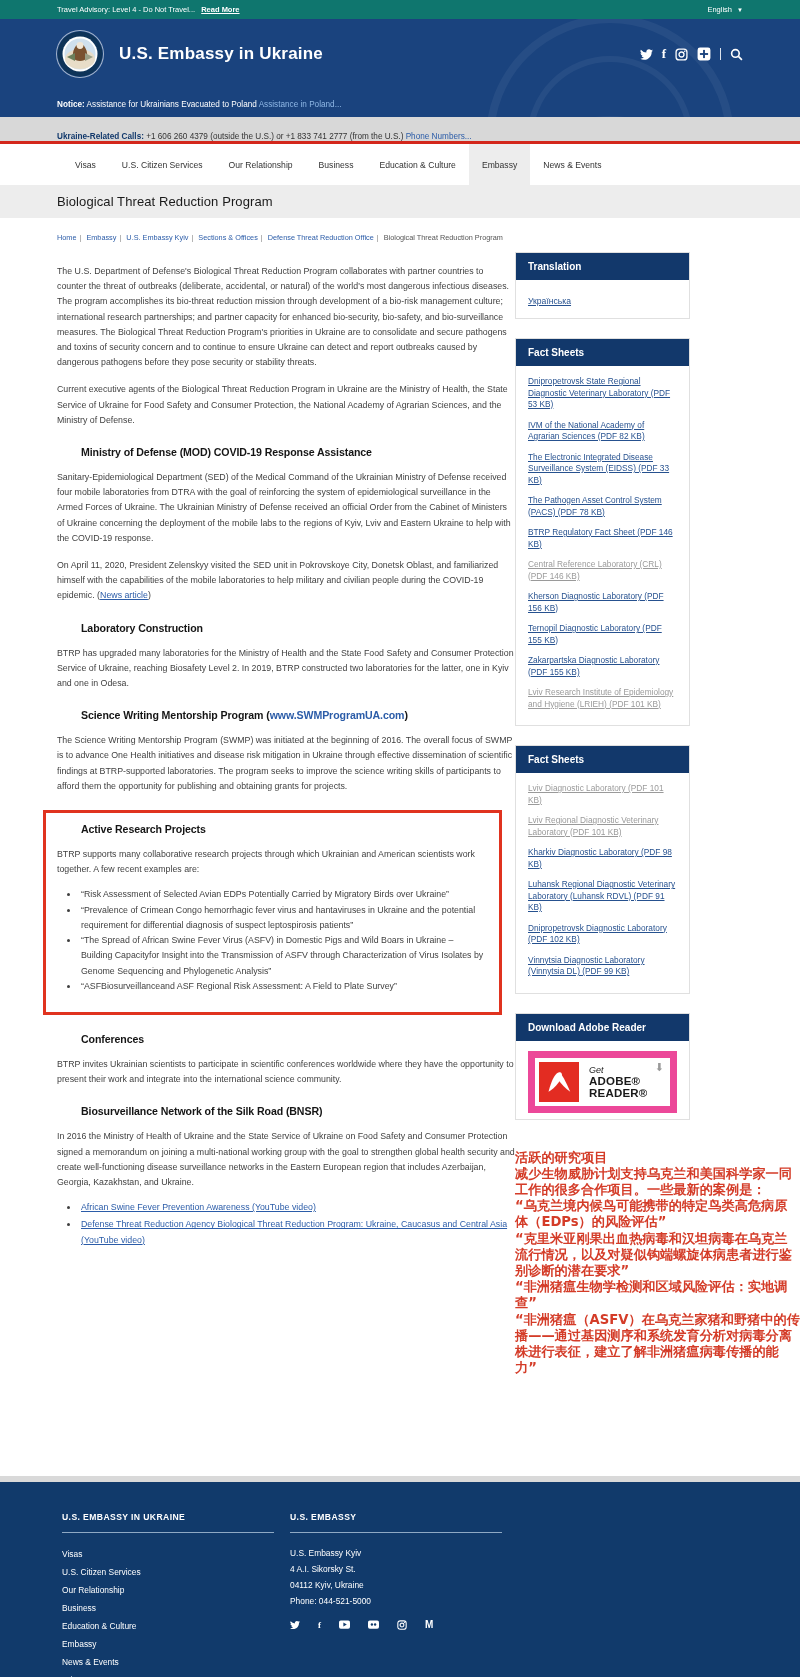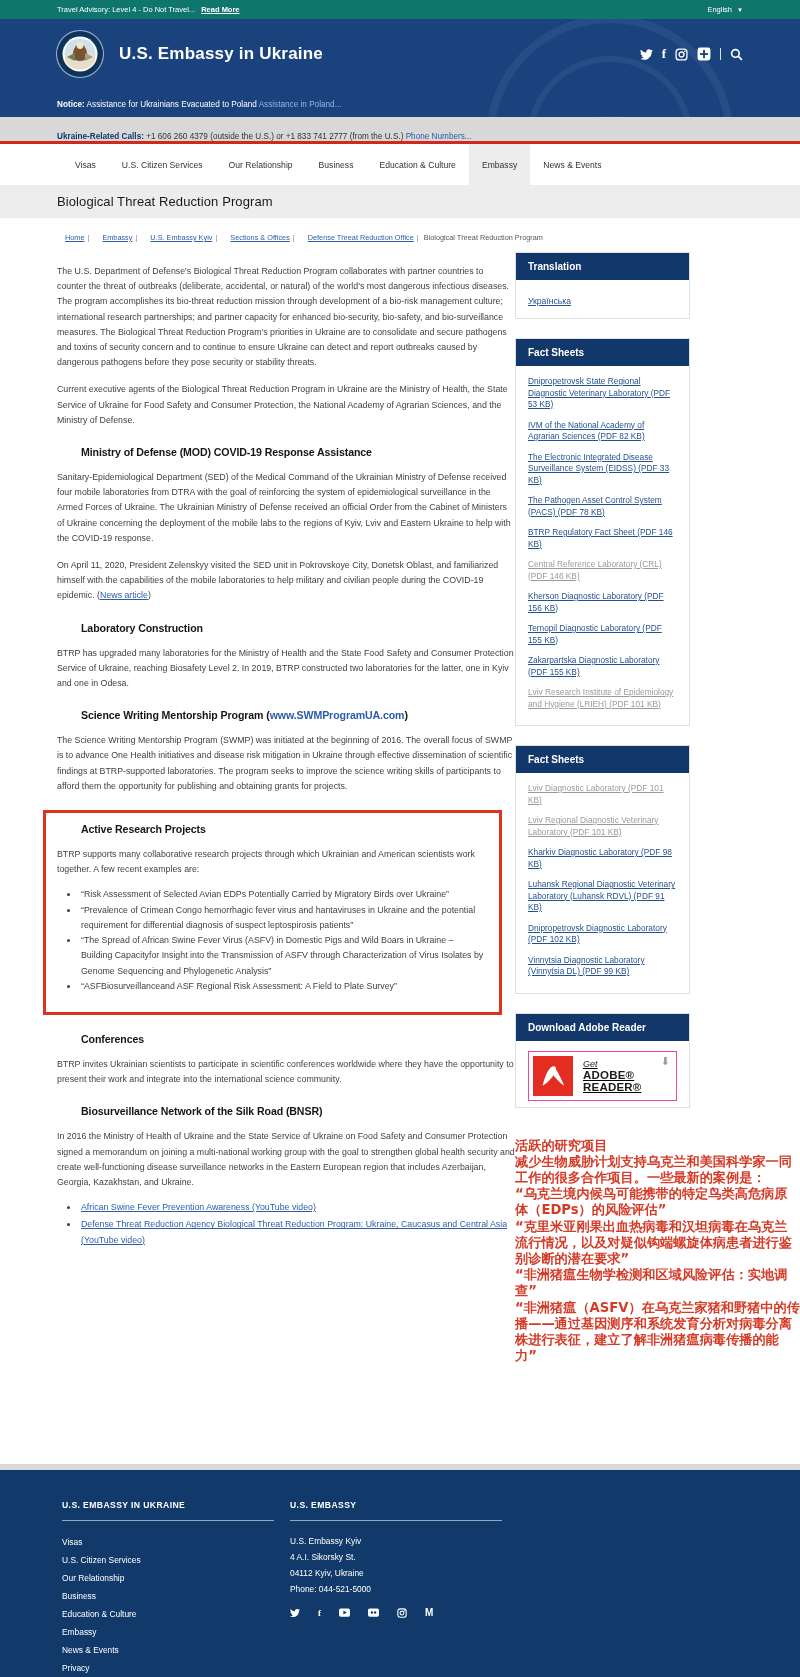--- a/index.html
+++ b/index.html
@@ -38,21 +38,21 @@
   nav { background:#fff; height:41px; display:flex; align-items:stretch; padding-left:62px; }
   .nav-item { display:flex; align-items:center; padding:0 13px; font-size:8.6px; color:#333; cursor:pointer; }
   .nav-item.active { background:#ededed; }
 
   
   .titleband { background:#ededed; height:33px; display:flex; align-items:center; padding:0 57px; }
   .page-title { font-size:13px; font-weight:400; color:#1a1a1a; letter-spacing:.1px; }
 
   
   .breadcrumb { margin:15px 57px 0 57px; font-size:7.3px; color:#555; }
-  .breadcrumb a { color:#2b5ca8; text-decoration:underline; cursor:pointer;margin-left:8px; }
+  .breadcrumb a { color:#2b5ca8; cursor:pointer; }
   .breadcrumb .sep { color:#888; margin:0 3px; }
 
   
   .main { display:flex; margin:10px 0 0 57px; align-items:flex-start; }
   .content { width:458px; flex:0 0 auto; }
   .rightcol { width:285px; flex:0 0 auto; margin-left:0; }
 
   .content p { font-size:8.8px; line-height:15.2px; color:#3f3f3f; margin:12px 0 8px 0; }
   .content h2 { font-size:10.6px; font-weight:bold; color:#151515; margin:18px 0 2px 0; letter-spacing:-.1px;padding-left:24px; }
   .content h2 a { color:#2b5ca8; text-decoration:none; cursor:pointer; }
@@ -66,21 +66,21 @@
   .research-box h2 { margin-top:8px; }
 
   
   .sbox { width:175px; border:1px solid #e0e0e0; background:#fff; margin-bottom:19px; }
   .sbox-header { background:#12386b; color:#fff; font-size:10px; font-weight:bold; padding:8px 12px; }
   .sbox-body { padding:10px 12px 6px 12px; }
   .fs-link { display:block; font-size:8.3px; line-height:11.5px; color:#26518f; text-decoration:underline; margin-bottom:9px; cursor:pointer; }
   .fs-link.visited { color:#9a9a9a; }
   .translation-link { display:inline-block; font-size:8.6px; color:#26518f; text-decoration:underline; margin-bottom:6px; cursor:pointer; }
 
-  .adobe-btn { border:1px solid #ec4899; display:flex; align-items:center; padding:4px; position:relative; cursor:pointer;text-decoration:underline; }
+  .adobe-btn { border:7px solid #ec4899; display:flex; align-items:center; padding:4px; position:relative; cursor:pointer; }
   .adobe-logo { width:40px; height:40px; background:#e32c22; flex:0 0 auto; display:flex; align-items:center; justify-content:center; }
   .adobe-text { margin-left:10px; }
   .adobe-get { font-size:9px; font-style:italic; color:#222; }
   .adobe-reader { font-size:11.5px; font-weight:bold; color:#1a1a1a; letter-spacing:.2px; }
   .adobe-arrow { position:absolute; top:3px; right:6px; color:#9a9a9a; font-size:11px; }
 
   
   .cn { margin-top:30px; width:285px; color:#d43c28; font-size:13.2px; line-height:16.2px; font-weight:bold;
         font-family:"DejaVu Sans", sans-serif; }
   .cn div { margin:0; }

